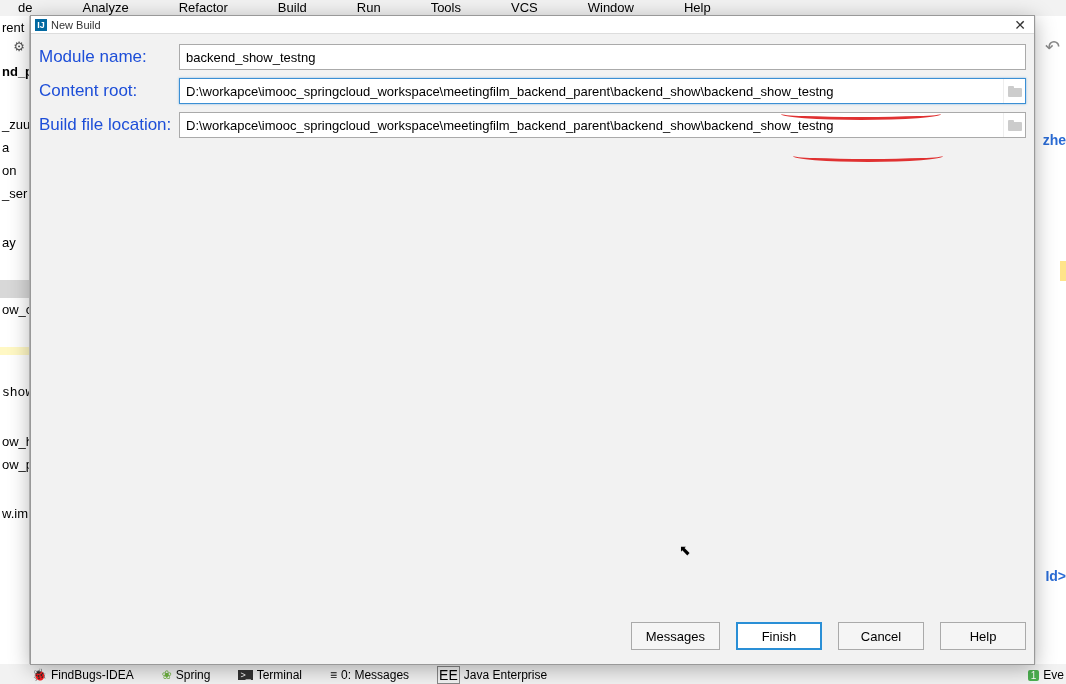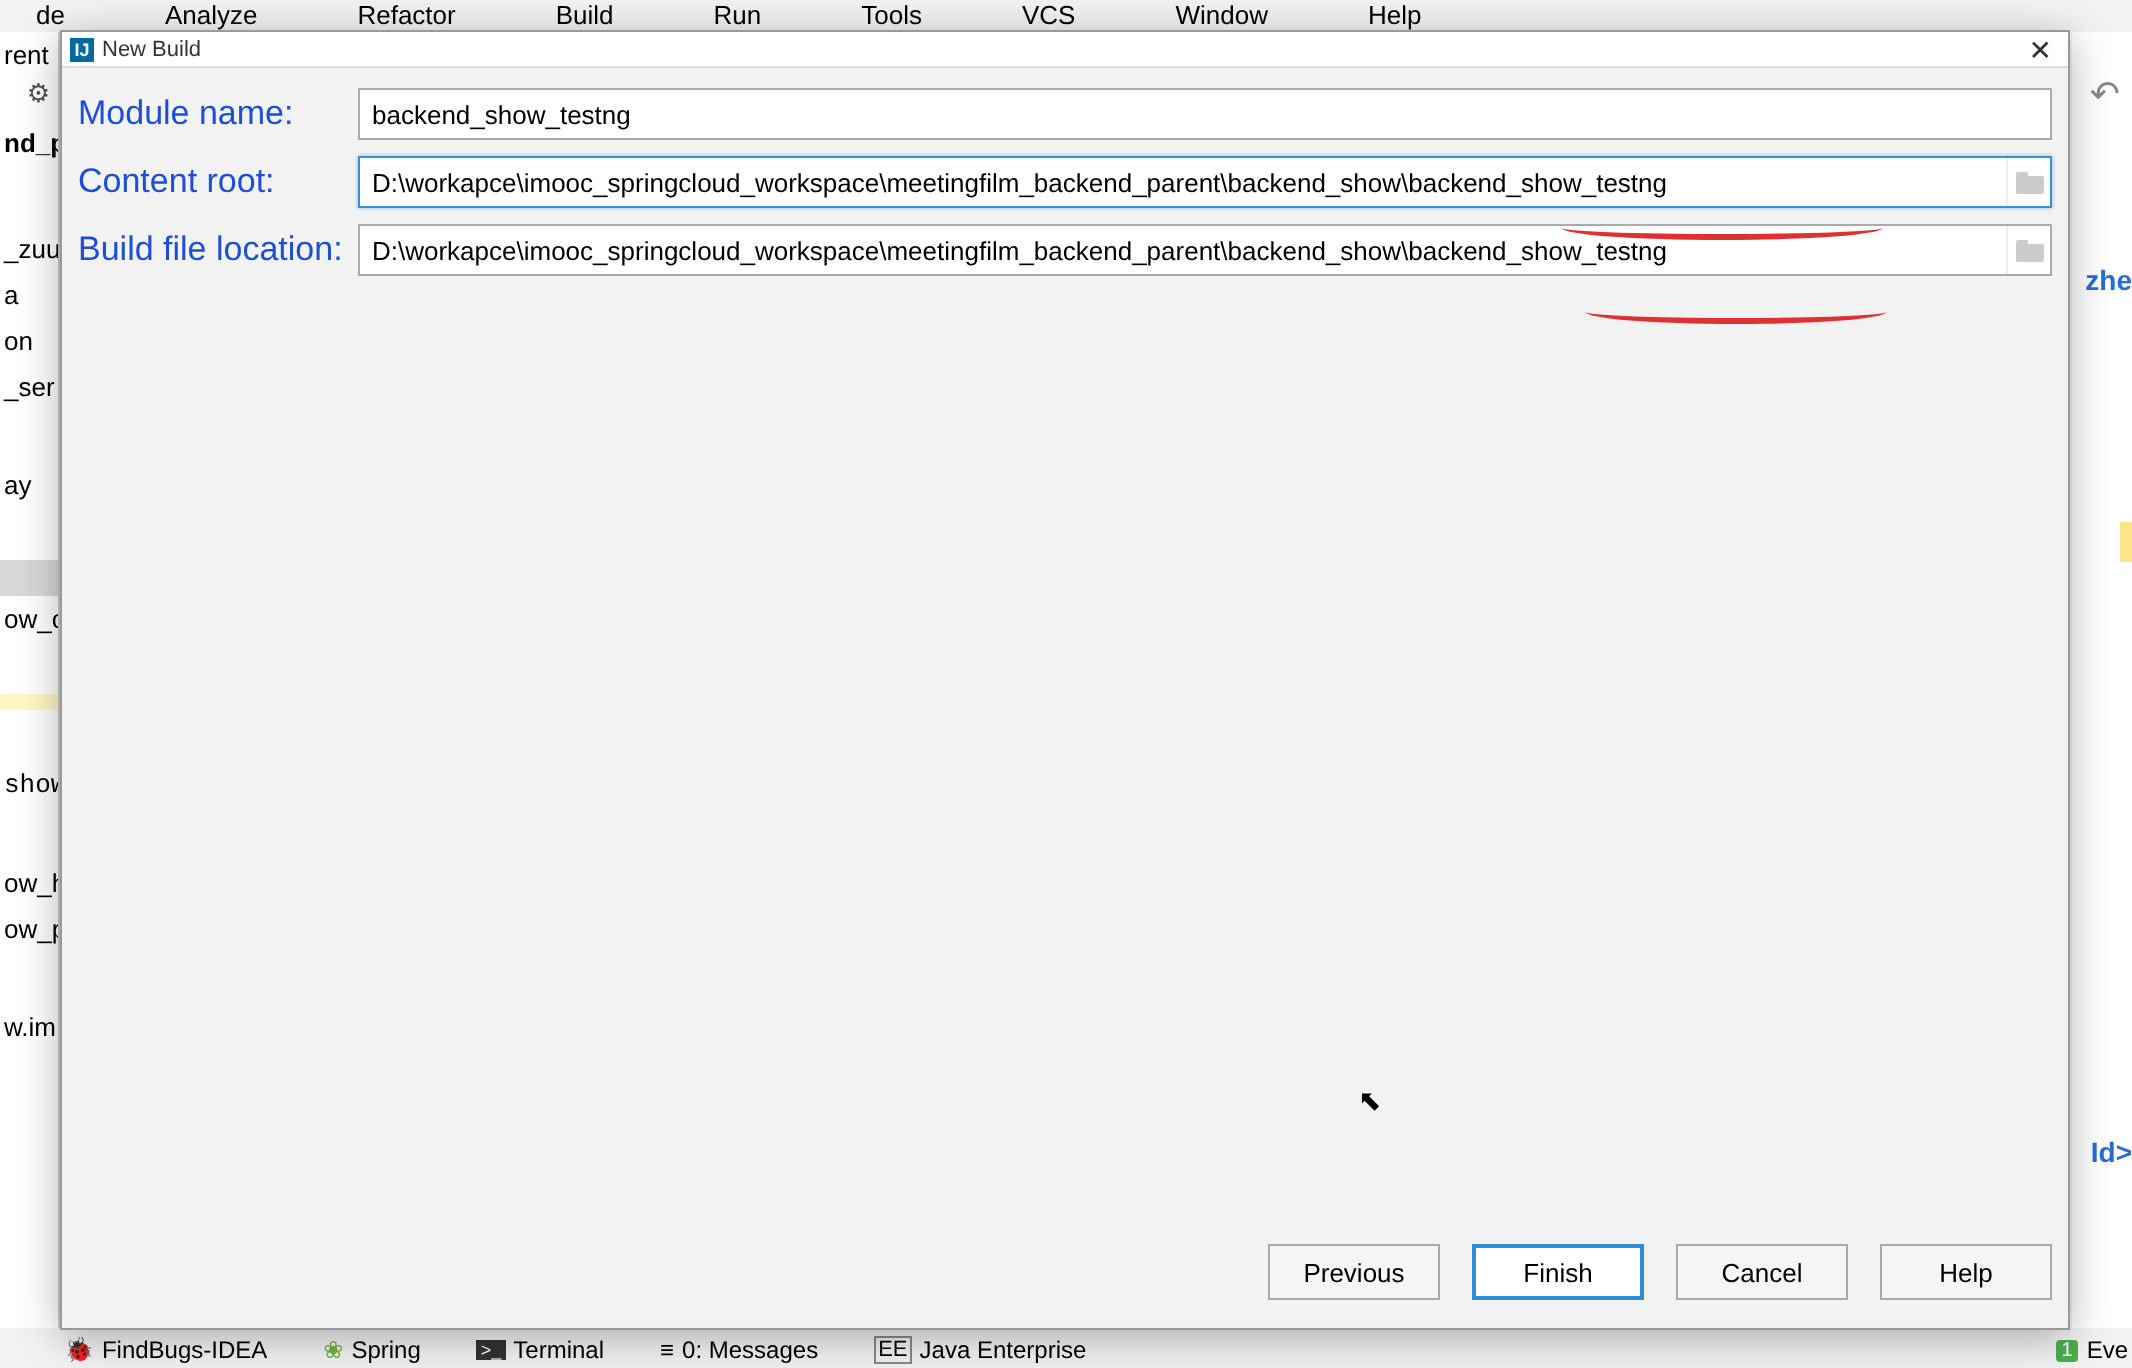--- a/index.html
+++ b/index.html
@@ -73,21 +73,21 @@
     align-items: center;
     gap: 28px;
     padding-left: 32px;
     font-size: 12px;
     color: #000;
   }
   .bottom-bar .item { display: flex; align-items: center; gap: 4px; }
   .bottom-bar .bug { color: #c0392b; }
   .bottom-bar .spring { color: #6db33f; }
   .bottom-bar .term { background: #333; color: #fff; font-size: 9px; padding: 0 2px; }
-  .bottom-bar .java { border: 1px solid #888; font-size: 11px; padding: 0 1px; }
+  .bottom-bar .java { border: 1px solid #888; font-size: 14px; padding: 0 1px; }
   .bottom-bar .right { margin-left: auto; display: flex; align-items: center; gap: 4px; padding-right: 2px;}
   .bottom-bar .green-badge { background: #4caf50; color: #fff; font-size: 10px; padding: 0 3px; border-radius: 2px;}
 
   
   .dialog {
     position: absolute;
     left: 30px; top: 15px;
     width: 1005px;
     height: 650px;
     background: #f2f2f2;
@@ -324,18 +324,18 @@
       </div>
     </div>
 
     <div class="red-mark" style="left:750px; top:80px; width:160px;"></div>
     <div class="red-mark" style="left:762px; top:122px; width:150px;"></div>
 
     <div class="cursor" style="left:648px; top:508px;">⬉</div>
   </div>
 
   <div class="button-row">
-    <button class="btn">Previous</button>
+    <button class="btn">Messages</button>
     <button class="btn primary">Finish</button>
     <button class="btn">Cancel</button>
     <button class="btn">Help</button>
   </div>
 </div>
 
 </body></html>

